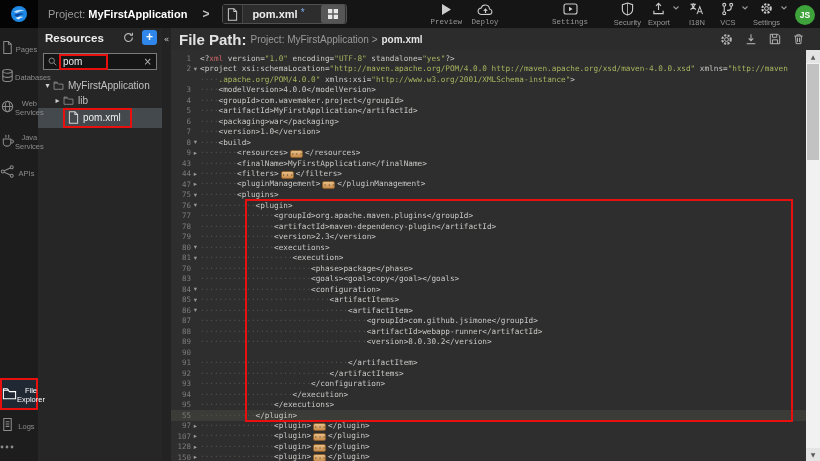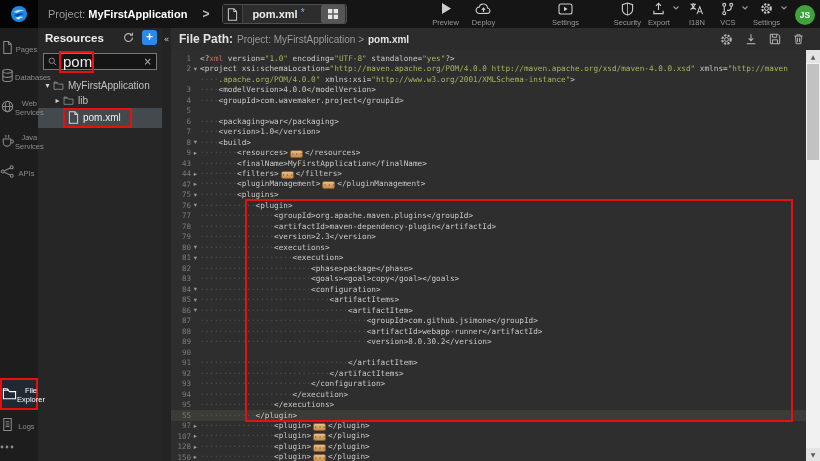--- a/index.html
+++ b/index.html
@@ -15,21 +15,21 @@
   .project .pname { color:#ffffff; font-weight:bold; }
   .crumb-chev { color:#c0c0c0; margin:0 13px 0 15px; font-size:12px; font-weight:bold; }
   .tab { height:20px; background:#2d2d2d; border:1px solid #505050; border-radius:3px;
          display:flex; align-items:center; cursor:pointer; }
   .tab-file-ic { width:20px; height:18px; background:#212121; border-right:1px solid #454545;
                  display:flex; align-items:center; justify-content:center; color:#c9c9c9; }
   .tab-label { padding:0 2px 0 9px; font-size:11px; font-weight:bold; color:#ededed; }
   .tab-dirty { color:#79aef2; font-size:10px; margin:-4px 16px 0 1px; }
   .tab-grid { width:24px; height:18px; background:#565656; border-radius:2px; margin-right:1px;
               display:flex; align-items:center; justify-content:center; color:#e8e8e8; cursor:pointer; }
-  .tb-actions { display:flex; align-items:flex-end; }
+  .tb-actions { display:flex; align-items:flex-end;font-family:Liberation Mono, monospace; }
   .action { display:flex; flex-direction:column; align-items:center; min-width:30px; cursor:pointer; color:#cdcdcd; }
   .action .ic { height:14px; display:flex; align-items:center; }
   .action .lbl { font-size:7.5px; color:#979797; margin-top:2px; white-space:nowrap; }
   .chevwrap { display:flex; align-items:flex-start; }
   .chev { color:#9a9a9a; margin:4px 0 0 1px; }
   .right-cluster { margin-left:auto; display:flex; align-items:flex-start; margin-right:5px; }
   .right-cluster .action { min-width:26px; margin-left:5px; }
   .avatar { width:20px; height:20px; border-radius:50%; background:#3fa33c; color:#fff; font-size:8.5px;
             font-weight:bold; display:flex; align-items:center; justify-content:center; margin:3px 0 0 8px; cursor:pointer; }
 
@@ -46,41 +46,41 @@
   .panel { position:absolute; top:24px; left:38px; width:124px; bottom:0; background:#262626; z-index:9; }
   .panel-head { height:27px; display:flex; align-items:center; padding:0 5px 0 7px; }
   .panel-title { font-size:11.5px; font-weight:bold; color:#ededed; flex:1; }
   .refresh-btn { color:#b8b8b8; cursor:pointer; }
   .add-btn { width:15px; height:15px; background:#2f86eb; border-radius:3px; color:#fff; margin-left:8px;
              display:flex; align-items:center; justify-content:center; font-size:12px; font-weight:bold;
              cursor:pointer; padding-bottom:1px; }
   .searchbox { margin:2px 5px 5px 5px; height:17px; background:#151515; border:1px solid #7a7a7a;
                display:flex; align-items:center; padding:0 4px; }
   .search-ic { color:#8f8f8f; }
-  .search-val { font-size:15px; color:#ececec; border:2px solid #e80f0f; padding:0 0 1px 2px; margin-left:2px; }
+  .search-val { font-size:10px; color:#ececec; border:2px solid #e80f0f; padding:0 24px 1px 2px; margin-left:2px; }
   .search-clear { margin-left:auto; color:#b5b5b5; font-size:10px; cursor:pointer;
                   font-family:"DejaVu Sans", sans-serif; }
   .tree { padding-top:3px; }
   .tree-row { min-height:15px; display:flex; align-items:center; font-size:10px; color:#c2c2c2; cursor:pointer; }
   .tree-caret { width:11px; text-align:center; font-size:8px; color:#cfcfcf; flex:none;
                 font-family:"DejaVu Sans", sans-serif; }
   .tree-ic { margin-right:4px; color:#9d9d9d; display:flex; }
   .tree-row.selected { background:#44494d; min-height:18px; color:#efefef; }
   .tree-row.selected .tree-ic { color:#d5d5d5; }
   .annot-wrap { display:inline-flex; align-items:center; border:2px solid #e80f0f; padding:1px 9px 2px 3px; }
 
   
   .strip { position:absolute; top:28px; left:162px; width:9px; bottom:0; background:#232323; z-index:9; }
   .collapse-btn { margin-top:6px; color:#c2c2c2; font-size:9px; text-align:center; cursor:pointer;
                   font-family:"DejaVu Sans", sans-serif; }
 
   
   .pathbar { position:absolute; top:28px; left:171px; right:0; height:22px; background:#2c2c2c;
              display:flex; align-items:center; padding:0 8px; z-index:8; }
-  .path-prefix { font-size:12px; font-weight:bold; color:#e2e2e2; margin-right:4px; white-space:nowrap; }
+  .path-prefix { font-size:15px; font-weight:bold; color:#e2e2e2; margin-right:4px; white-space:nowrap; }
   .path-mid { font-size:10px; color:#9a9a9a; margin-right:4px; white-space:nowrap; }
   .path-file { font-size:10px; font-weight:bold; color:#e2e2e2; white-space:nowrap; }
   .path-icons { margin-left:auto; display:flex; gap:12px; margin-right:8px; color:#b8b8b8; }
   .path-icons > span { cursor:pointer; }
 
   
   .editor { position:absolute; top:50px; left:171px; right:14px; bottom:0; background:#2e2e2e;
             overflow:hidden; padding-top:3px; z-index:5; }
   .crow { display:flex; height:10.5px; align-items:center; }
   .crow.active { background:#3b3b38; }
@@ -460,20 +460,21 @@
       <span class="ct"><span class="tk-i">····</span><span>&lt;modelVersion&gt;4.0.0&lt;/modelVersion&gt;</span></span>
     </div>
     <div class="crow">
       <span class="ln">4</span>
       <span class="fc"></span>
       <span class="ct"><span class="tk-i">····</span><span>&lt;groupId&gt;com.wavemaker.project&lt;/groupId&gt;</span></span>
     </div>
     <div class="crow">
       <span class="ln">5</span>
       <span class="fc"></span>
+      <span class="ct"><span class="tk-i">····</span><span>&lt;artifactId&gt;MyFirstApplication&lt;/artifactId&gt;</span></span>
     </div>
     <div class="crow">
       <span class="ln">6</span>
       <span class="fc"></span>
       <span class="ct"><span class="tk-i">····</span><span>&lt;packaging&gt;war&lt;/packaging&gt;</span></span>
     </div>
     <div class="crow">
       <span class="ln">7</span>
       <span class="fc"></span>
       <span class="ct"><span class="tk-i">····</span><span>&lt;version&gt;1.0&lt;/version&gt;</span></span>
@@ -532,21 +533,21 @@
       <span class="ln">80</span>
       <span class="fc">▾</span>
       <span class="ct"><span class="tk-i">················</span><span>&lt;executions&gt;</span></span>
     </div>
     <div class="crow">
       <span class="ln">81</span>
       <span class="fc">▾</span>
       <span class="ct"><span class="tk-i">····················</span><span>&lt;execution&gt;</span></span>
     </div>
     <div class="crow">
-      <span class="ln">82</span>
+      <span class="ln">70</span>
       <span class="fc"></span>
       <span class="ct"><span class="tk-i">························</span><span>&lt;phase&gt;package&lt;/phase&gt;</span></span>
     </div>
     <div class="crow">
       <span class="ln">83</span>
       <span class="fc"></span>
       <span class="ct"><span class="tk-i">························</span><span>&lt;goals&gt;&lt;goal&gt;copy&lt;/goal&gt;&lt;/goals&gt;</span></span>
     </div>
     <div class="crow">
       <span class="ln">84</span>

